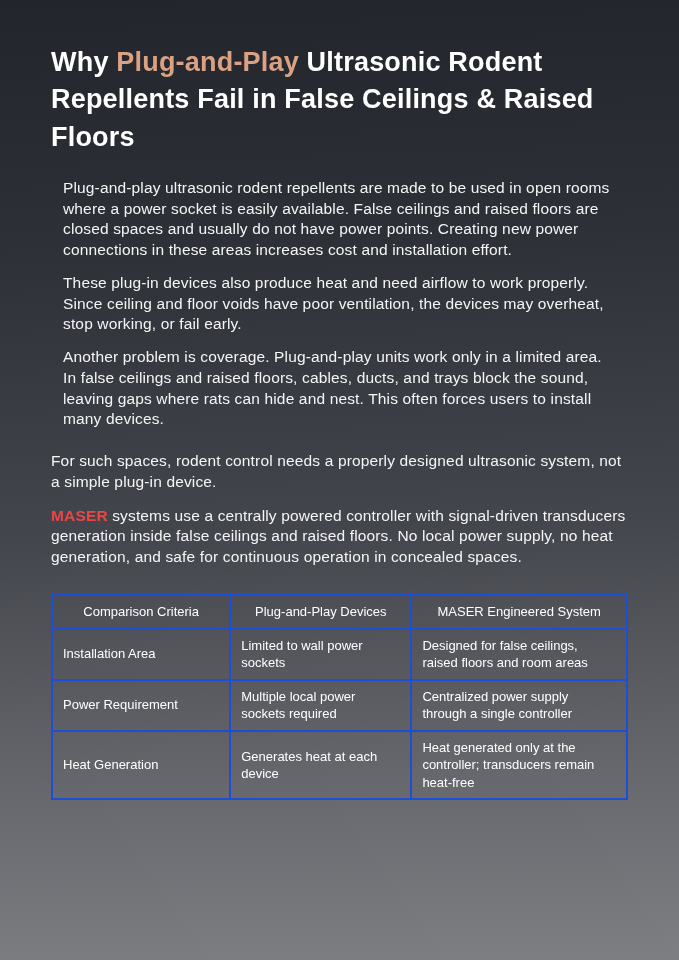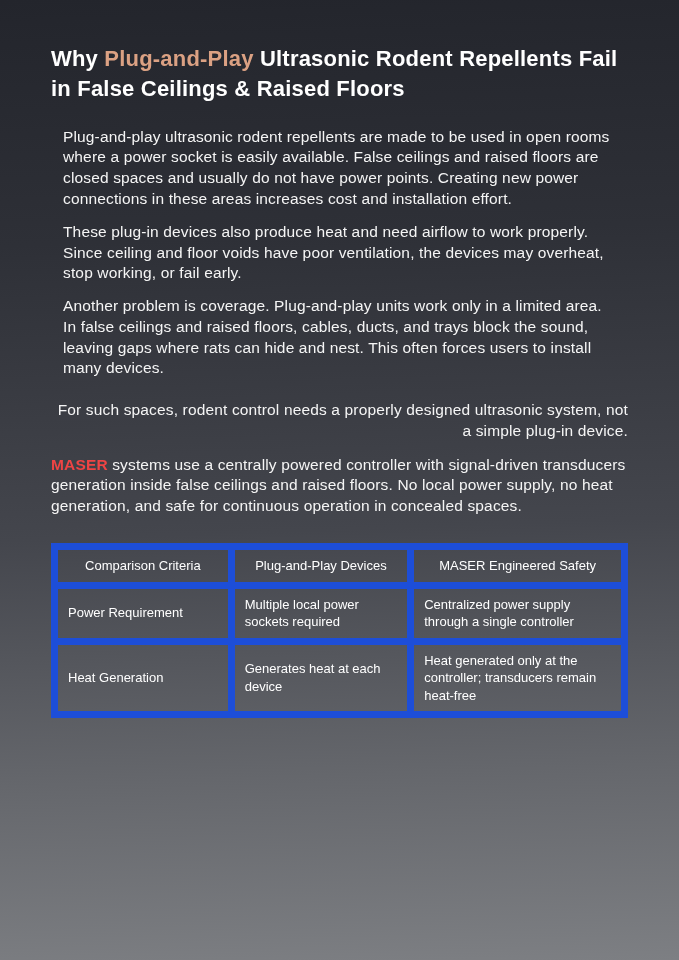--- a/index.html
+++ b/index.html
@@ -9,48 +9,48 @@
     background: linear-gradient(178deg, #23252c 0%, #2e3037 25%, #44464d 55%, #65676c 80%, #7d7f83 100%);
     color: #ffffff;
     overflow: hidden;
   }
   .page {
     width: 679px;
     height: 960px;
     padding: 44px 51px 20px 51px;
   }
   h1.title {
-    font-size: 22px;
+    font-size: 27px;
     font-weight: 600;
     line-height: 1.38;
     letter-spacing: 0.2px;
     color: #ffffff;
     margin-bottom: 22px;
   }
   .accent { color: #dba183; }
   .brand { color: #ef4444; font-weight: 600; }
   .body-text {
     font-size: 15.5px;
     line-height: 1.34;
     letter-spacing: 0.15px;
     color: #f5f5f5;
   }
   .intro p { margin: 12px; }
-  .gap-md { margin-top: 21px; text-align: right; }
+  .gap-md { margin-top: 21px; }
   .gap-sm { margin-top: 13px; }
   table.compare {
     margin-top: 26px;
     width: 100%;
     border-collapse: collapse;
     font-size: 13px;
     line-height: 1.35;
     color: #ffffff;
   }
   table.compare th, table.compare td {
-    border: 7px solid #1d4ed8;
+    border: 2px solid #1d4ed8;
     padding: 7px 10px;
     vertical-align: middle;
     text-align: left;
     font-weight: 400;
   }
   table.compare th {
     text-align: center;
     font-weight: 500;
     padding: 7px 6px;
   }
@@ -73,24 +73,29 @@
 
   <p class="body-text gap-md">For such spaces, rodent control needs a properly designed ultrasonic system, not a simple plug-in device.</p>
 
   <p class="body-text gap-sm"><span class="brand">MASER</span><span> systems use a centrally powered controller with signal-driven transducers generation inside false ceilings and raised floors. No local power supply, no heat generation, and safe for continuous operation in concealed spaces.</span></p>
 
   <table class="compare">
     <thead>
       <tr>
         <th class="col1">Comparison Criteria</th>
         <th class="col2">Plug-and-Play Devices</th>
-        <th class="col3">MASER Engineered Safety</th>
+        <th class="col3">MASER Engineered System</th>
       </tr>
     </thead>
     <tbody>
+      <tr>
+        <td>Installation Area</td>
+        <td>Limited to wall power sockets</td>
+        <td>Designed for false ceilings, raised floors and room areas</td>
+      </tr>
       <tr>
         <td>Power Requirement</td>
         <td>Multiple local power sockets required</td>
         <td>Centralized power supply through a single controller</td>
       </tr>
       <tr>
         <td>Heat Generation</td>
         <td>Generates heat at each device</td>
         <td>Heat generated only at the controller; transducers remain heat-free</td>
       </tr>

